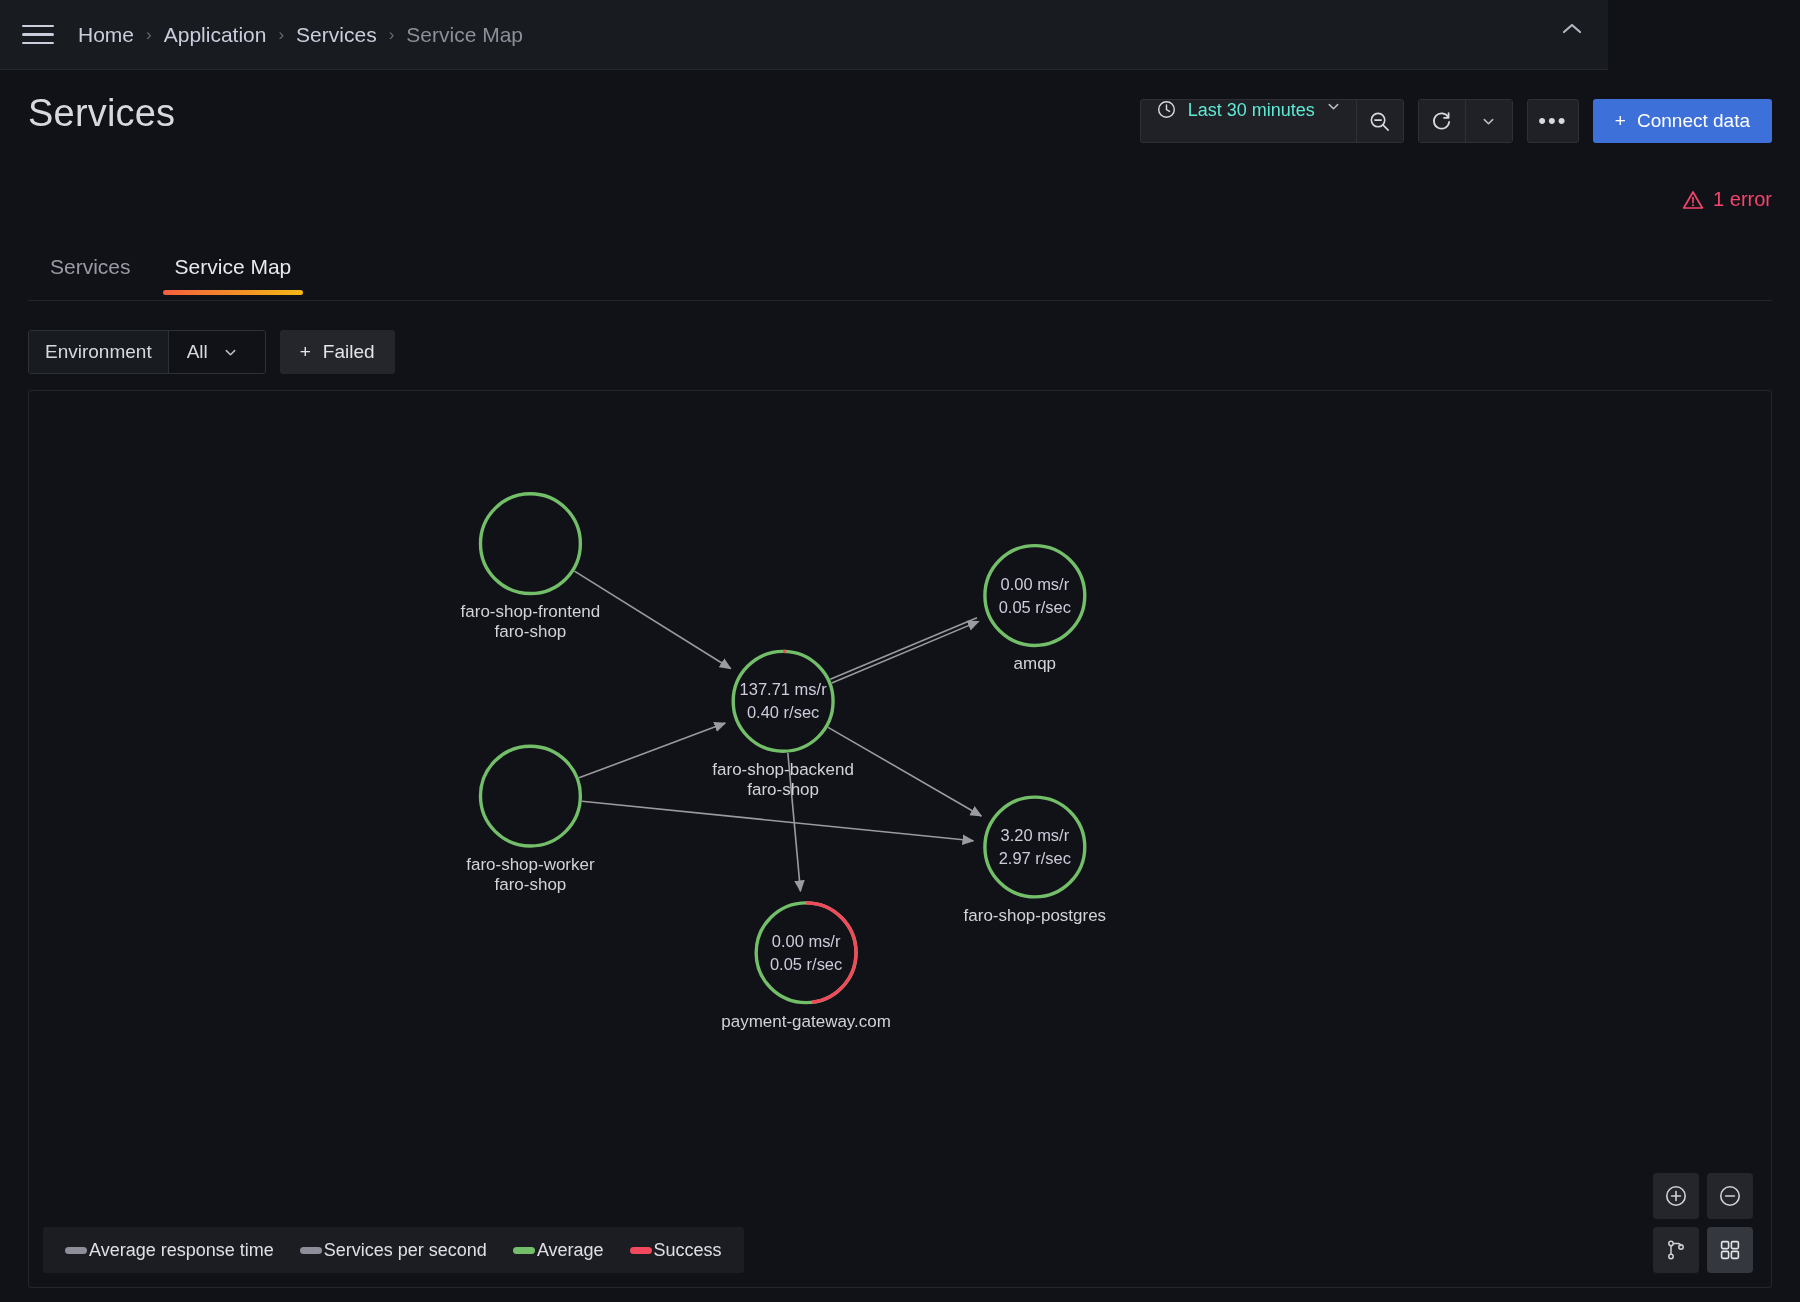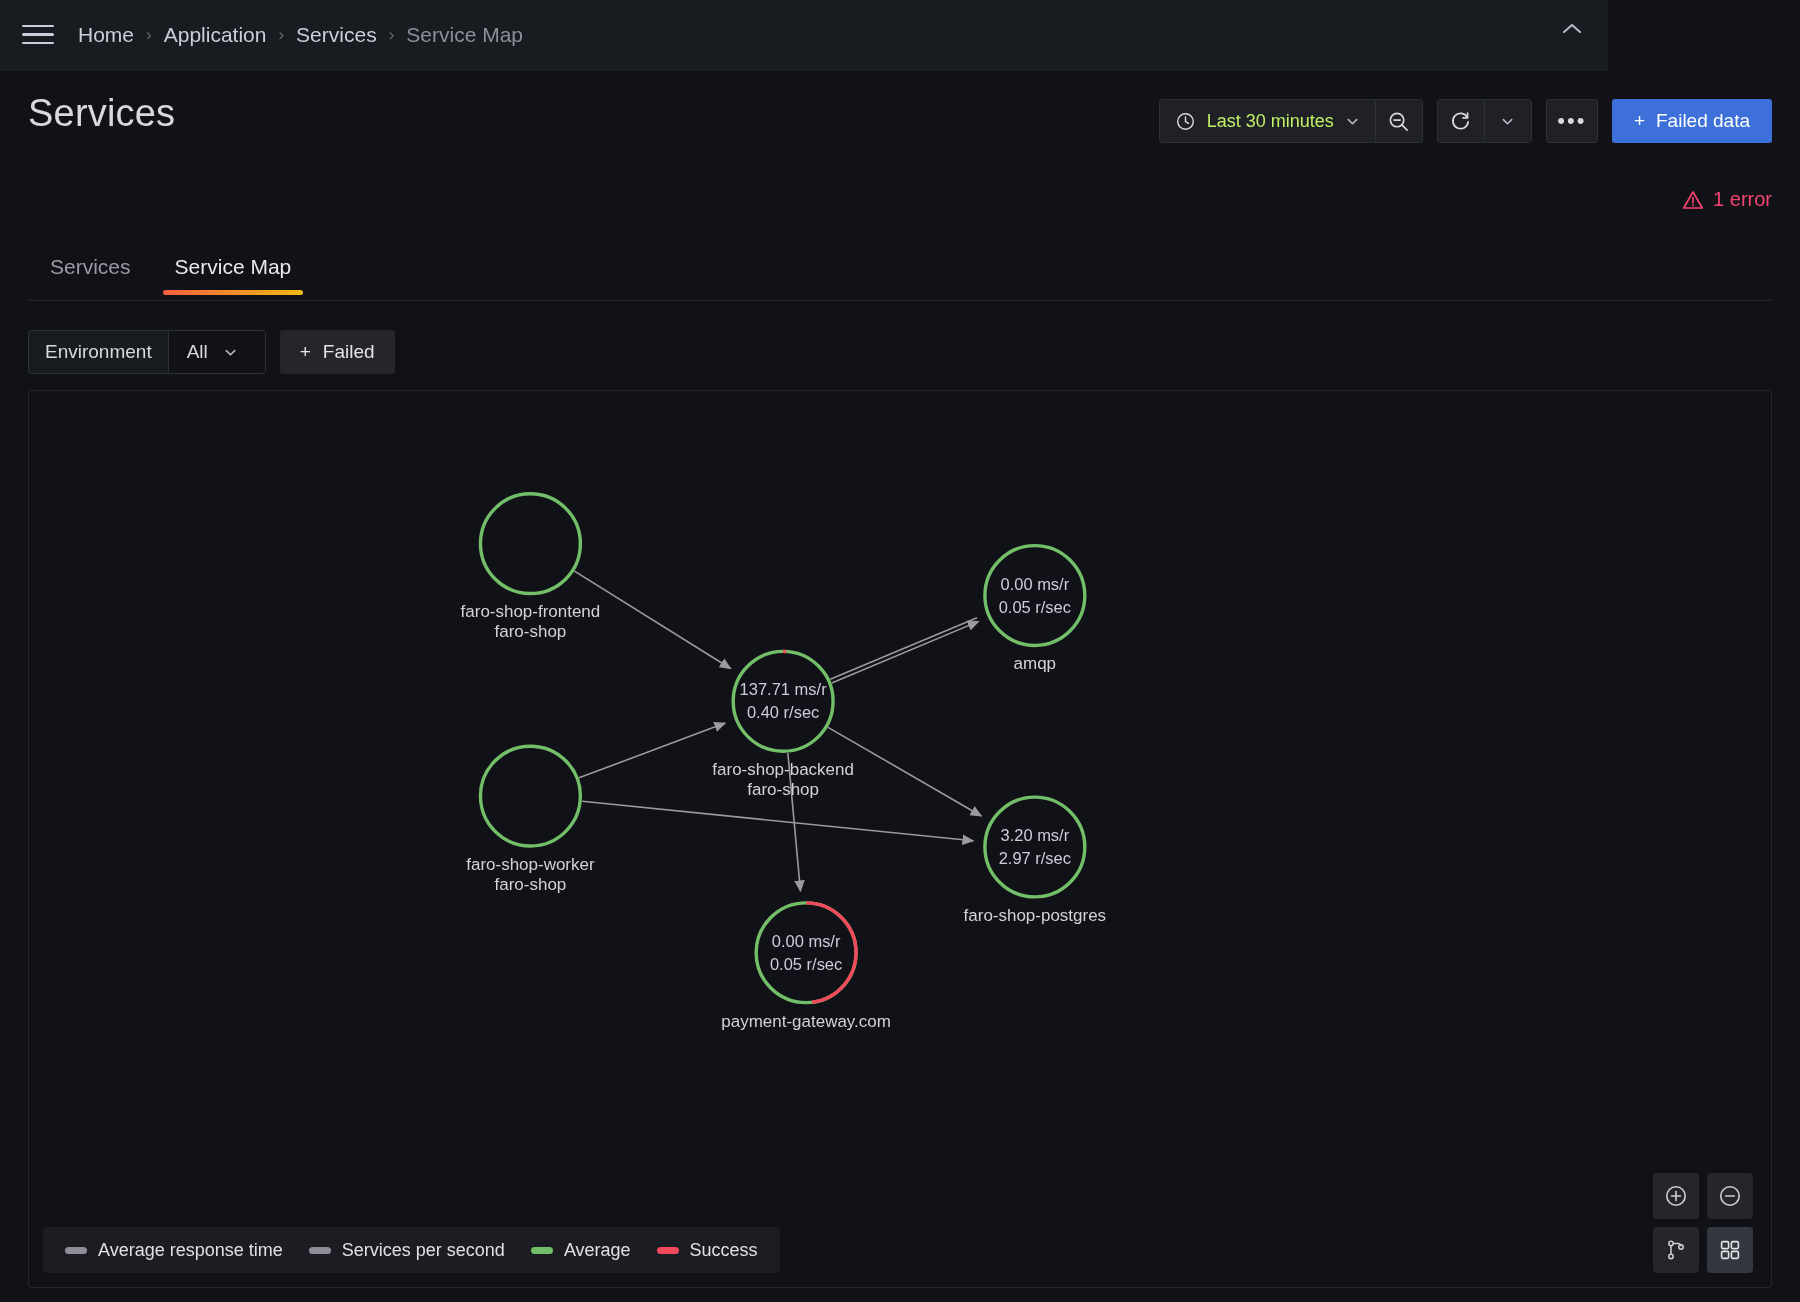--- a/index.html
+++ b/index.html
@@ -29,22 +29,22 @@
   .collapse-chevron svg { display:block; }
 
   
   .page-title {
     position: absolute; left: 28px; top: 92px;
     font-size: 38px; font-weight: 400; color: #d8d9df; letter-spacing: .2px;
   }
   .toolbar { position: absolute; right: 28px; top: 99px; display: flex; align-items: center; gap: 14px; }
   .btn-group { display: flex; align-items: stretch;
     border: 1px solid #2d3137; border-radius: 3px; overflow: hidden; background: #1f2127; }
-  .tr-picker { display: flex; align-items: center; gap: 12px;
-    padding: 0 16px; height: 42px; color: #bef264; font-size: 18px; cursor: pointer; }
+  .tr-picker { display: flex; align-items: flex-start; gap: 12px;
+    padding: 0 16px; height: 42px; color: #5eead4; font-size: 18px; cursor: pointer; }
   .tr-picker .clock { width:19px;height:19px;flex:none; }
   .grp-div { width: 1px; background: #2d3137; }
   .icon-btn {
     width: 46px; height: 42px; display: flex; align-items: center; justify-content: center;
     background: #1f2127; color: #d8d9df; cursor: pointer;
   }
   .sep-group { display:flex; border: 1px solid #2d3137; border-radius: 3px; overflow: hidden; }
   .single-btn { border: 1px solid #2d3137; border-radius: 3px; background: #1f2127;
     width: 52px; height: 44px; display:flex; align-items:center; justify-content:center;
     color:#d8d9df; cursor:pointer; font-size: 22px; letter-spacing: 2px; }
@@ -97,21 +97,21 @@
     font-size: 16.5px; text-anchor: middle; }
   .edge { stroke: #9a9a9f; stroke-width: 1.6px; fill: none; }
   .arrow-fill { fill: #9a9a9f; }
 
   
   .legend {
     position: absolute; left: 14px; bottom: 14px; height: 46px;
     display: flex; align-items: center; gap: 26px;
     background: #1b1d22; border-radius: 3px; padding: 0 22px;
   }
-  .leg-item { display: flex; align-items: center; gap: 11px; color: #dfe0e5; font-size: 18px; }
+  .leg-item { display: flex; align-items: center; gap: 2px; color: #dfe0e5; font-size: 18px; }
   .swatch { width: 22px; height: 7px; border-radius: 4px; display: inline-block; }
 
   
   .map-controls { position: absolute; right: 18px; bottom: 14px;
     display: grid; grid-template-columns: 46px 46px; grid-template-rows: 46px 46px; gap: 8px; }
   .map-btn { background: #24262b; border-radius: 4px; display: flex;
     align-items: center; justify-content: center; cursor: pointer; color: #d0d1d6; }
   .map-btn.active { background: #34373d; }
 </style>
 </head>
@@ -175,21 +175,21 @@
       <svg class="chev" viewBox="0 0 14 14">
         <path d="M2.5 5 L7 9.4 L11.5 5" stroke="#b9b9c4" stroke-width="1.7" fill="none" stroke-linecap="round" stroke-linejoin="round"></path>
       </svg>
     </div>
   </div>
 
   <div class="single-btn">•••</div>
 
   <div class="connect-btn">
     <span>+</span>
-    <span>Failed data</span>
+    <span>Connect data</span>
   </div>
 </div>
 
 <div class="error-pill">
   <svg width="22" height="20" viewBox="0 0 22 20">
     <path d="M11 2 L20.3 18 L1.7 18 Z" stroke="#f5446e" stroke-width="1.7" fill="none" stroke-linejoin="round"></path>
     <line x1="11" y1="7.5" x2="11" y2="12.6" stroke="#f5446e" stroke-width="1.7" stroke-linecap="round"></line>
     <circle cx="11" cy="15.2" r="1.05" fill="#f5446e"></circle>
   </svg>
   <span>1 error</span>

